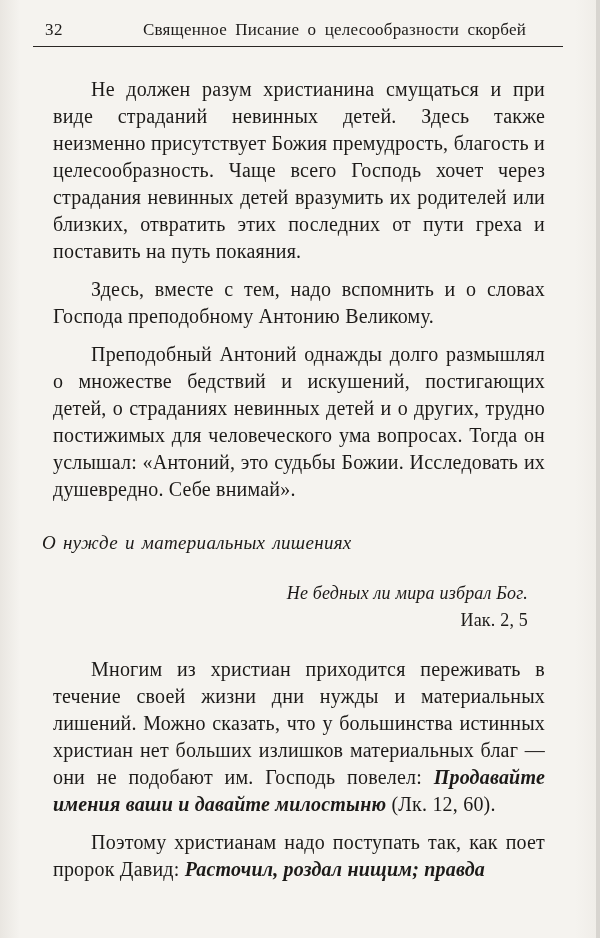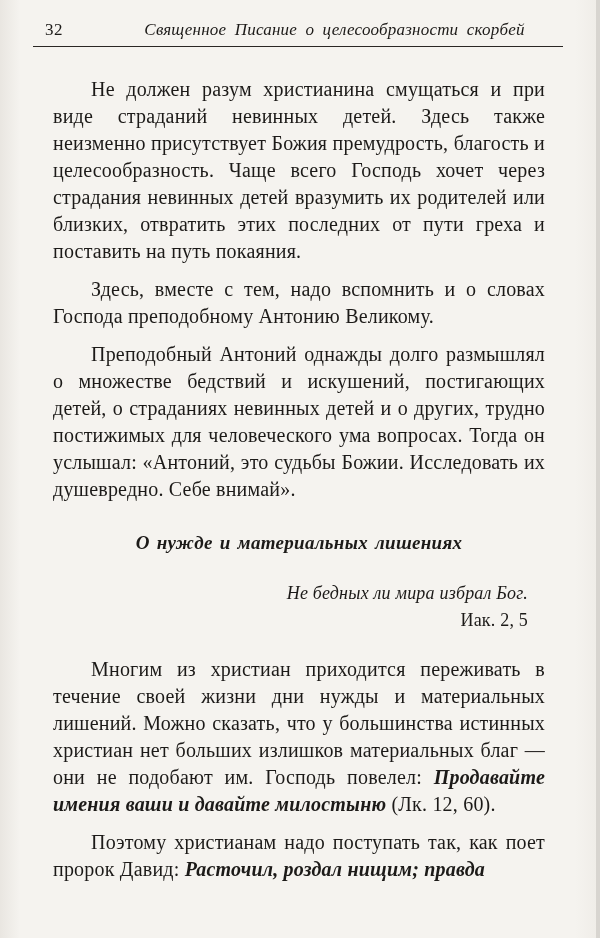--- a/index.html
+++ b/index.html
@@ -29,21 +29,20 @@
     font-size: 17px;
   }
   .page-num {
     flex: 0 0 70px;
     font-style: normal;
     letter-spacing: 0.5px;
   }
   .running-title {
     flex: 1 1 auto;
     text-align: center;
-    font-style: italic;
     word-spacing: 4px;
     letter-spacing: 0.2px;
     white-space: nowrap;
   }
   .header-rule {
     margin: 6px 33px 0 33px;
     border-bottom: 1.5px solid #2a2724;
     height: 0;
   }
   
@@ -57,24 +56,24 @@
   .para {
     margin: 11px;
     text-indent: 38px;
   }
   .para .quote {
     font-weight: bold;
     font-style: italic;
   }
   .section-heading {
     margin: 26px 0 24px 0;
-    text-align: center;
+    text-align: left;
     text-indent: 0;
     font-size: 19px;
-    font-weight: bold;
+    font-weight: normal;
     font-style: italic;
     letter-spacing: 0.3px;
     word-spacing: 2px;
   }
   .epigraph {
     margin: 0 28px 22px 0;
     text-align: right;
     text-indent: 0;
     font-size: 18px;
     line-height: 27px;

